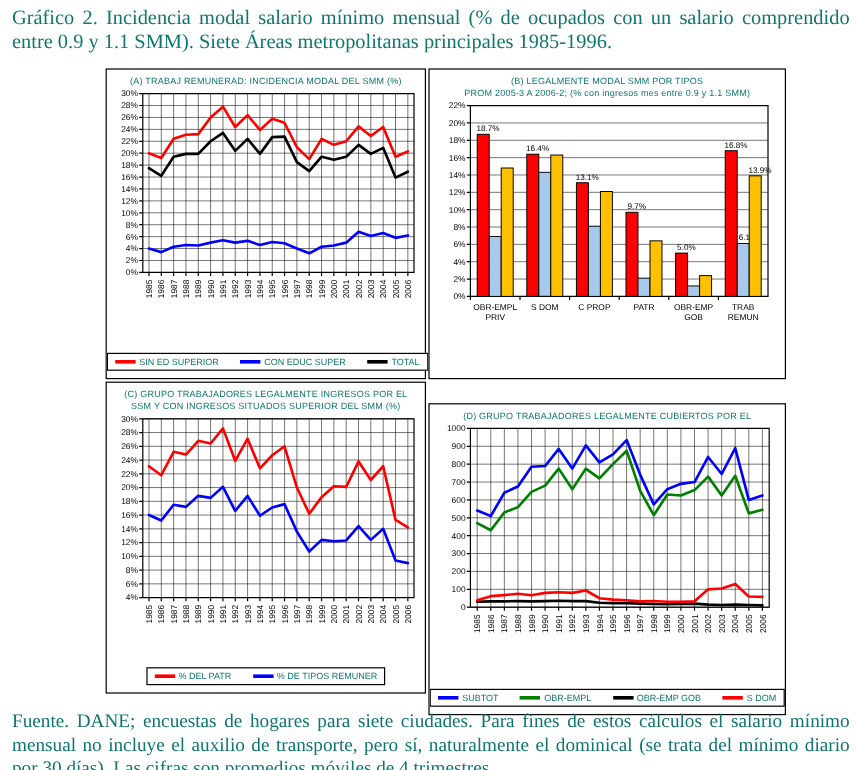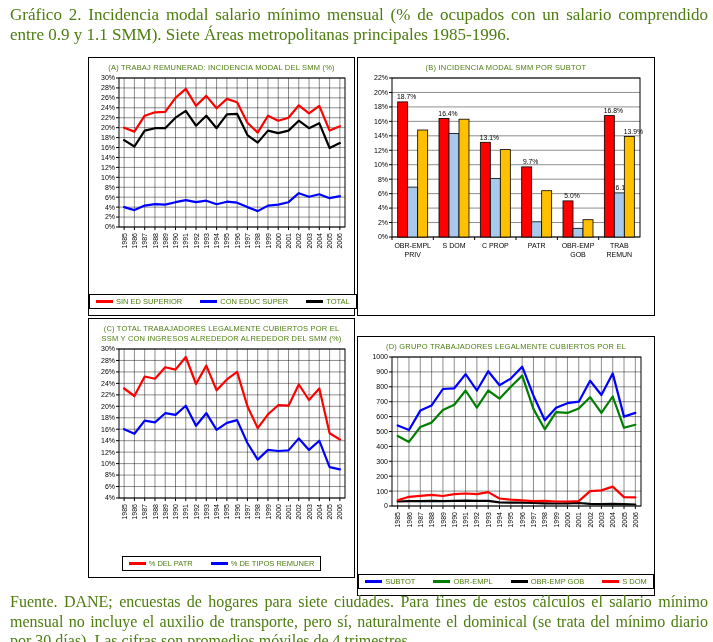--- a/index.html
+++ b/index.html
@@ -1,17 +1,17 @@
 <!DOCTYPE html>
 <html><head>
 <meta charset="utf-8">
 <style>
   html,body{margin:0;padding:0;background:#fff;}
   .page{position:relative;width:713px;height:642px;background:#fff;overflow:hidden;
-        font-family:"Liberation Serif",serif;color:#4d7c0f;}
+        font-family:"Liberation Serif",serif;color:#0f766e;}
   .heading{position:absolute;left:10px;top:5px;width:698px;font-size:17px;line-height:1.18;
            text-align:justify;}
   .caption{position:absolute;left:10px;top:592px;width:698px;font-size:16px;line-height:1.22;
            text-align:justify;}
   .panel{position:absolute;border:1px solid #000;background:#fff;box-sizing:border-box;
          display:flex;flex-direction:column;align-items:center;}
   .pA{left:88px;top:57px;width:267px;height:259px;}
   .pB{left:357px;top:57px;width:298px;height:259px;}
   .pC{left:88px;top:318px;width:267px;height:260px;}
   .pD{left:357px;top:336px;width:298px;height:260px;}
@@ -175,21 +175,22 @@
           <span class="litem">
             <span class="mln" style="background-color: rgb(0, 0, 0);"></span>
             <span>TOTAL</span>
           </span>
         </span>
     </div>
   </div>
 
   <div class="panel pB">
     <div class="ptitle" id="title-B">
-        <div>(B) INCIDENCIA  MODAL SMM POR SUBTOT</div>
+        <div>(B) LEGALMENTE  MODAL SMM POR TIPOS</div>
+        <div>PROM 2005-3 A 2006-2; (% con ingresos mes entre 0.9 y 1.1 SMM)</div>
       </div>
     <svg class="plot" id="svg-B" width="296" height="200">
         <line class="grid" x1="34" x2="282" y1="164" y2="164"></line>
         <line class="axis" x1="31" x2="34" y1="164" y2="164"></line>
         <text class="ylab" x="30" y="166.4" text-anchor="end">0%</text>
         <line class="grid" x1="34" x2="282" y1="149.54545454545453" y2="149.54545454545453"></line>
         <line class="axis" x1="31" x2="34" y1="149.54545454545453" y2="149.54545454545453"></line>
         <text class="ylab" x="30" y="151.94545454545454" text-anchor="end">2%</text>
         <line class="grid" x1="34" x2="282" y1="135.0909090909091" y2="135.0909090909091"></line>
         <line class="axis" x1="31" x2="34" y1="135.0909090909091" y2="135.0909090909091"></line>
@@ -261,22 +262,22 @@
         <text class="dlab" x="265.33333333333337" y="117.4" text-anchor="middle">6.1%</text>
         <rect x="266.33333333333337" y="63.5" width="10" height="100.5" fill="#FFC000" stroke="#000" stroke-width="0.8"></rect>
         <text class="dlab" x="275.33333333333337" y="61.0" text-anchor="middle">13.9%</text>
         <text class="clab" x="261.33333333333337" y="175" text-anchor="middle">TRAB</text>
         <text class="clab" x="261.33333333333337" y="184" text-anchor="middle">REMUN</text>
       </svg>
   </div>
 
   <div class="panel pC">
     <div class="ptitle" id="title-C">
-        <div>(C) TOTAL TRABAJADORES LEGALMENTE CUBIERTOS POR EL</div>
-        <div>SSM  Y CON INGRESOS ALREDEDOR ALREDEDOR DEL SMM (%)</div>
+        <div>(C) GRUPO TRABAJADORES LEGALMENTE INGRESOS POR EL</div>
+        <div>SSM  Y CON INGRESOS SITUADOS SUPERIOR DEL SMM (%)</div>
       </div>
     <svg class="plot" id="svg-C" width="265" height="202">
         <line class="grid" x1="30" x2="256" y1="154" y2="154"></line>
         <line class="axis" x1="27" x2="30" y1="154" y2="154"></line>
         <text class="ylab" x="26" y="156.4" text-anchor="end">4%</text>
         <line class="grid" x1="30" x2="256" y1="142.53846153846155" y2="142.53846153846155"></line>
         <line class="axis" x1="27" x2="30" y1="142.53846153846155" y2="142.53846153846155"></line>
         <text class="ylab" x="26" y="144.93846153846155" text-anchor="end">6%</text>
         <line class="grid" x1="30" x2="256" y1="131.0769230769231" y2="131.0769230769231"></line>
         <line class="axis" x1="27" x2="30" y1="131.0769230769231" y2="131.0769230769231"></line>

